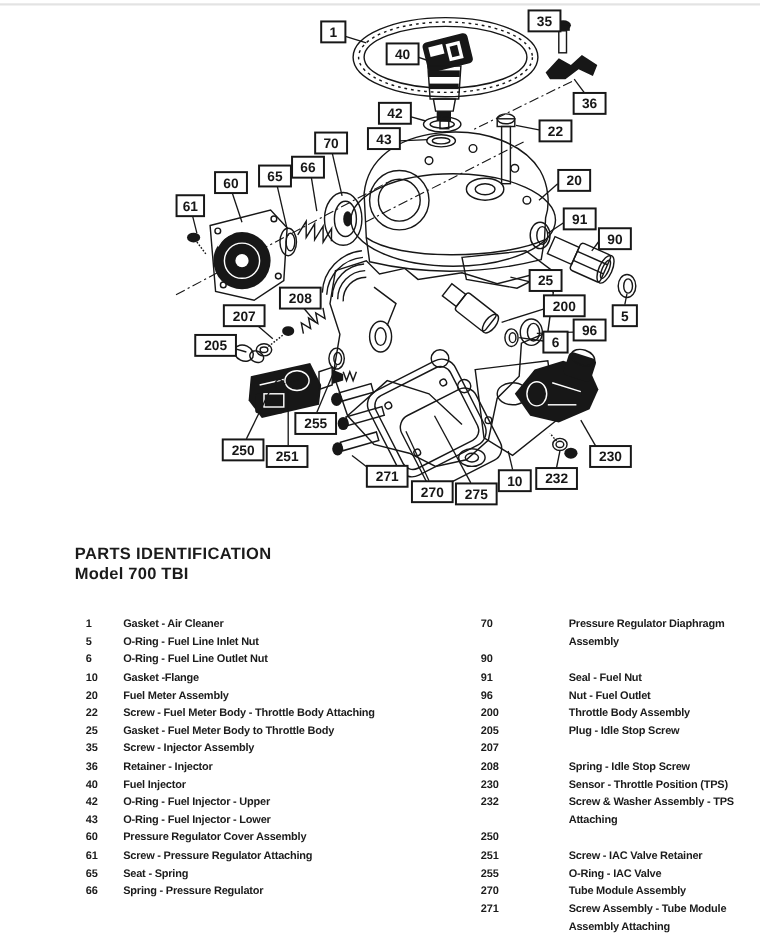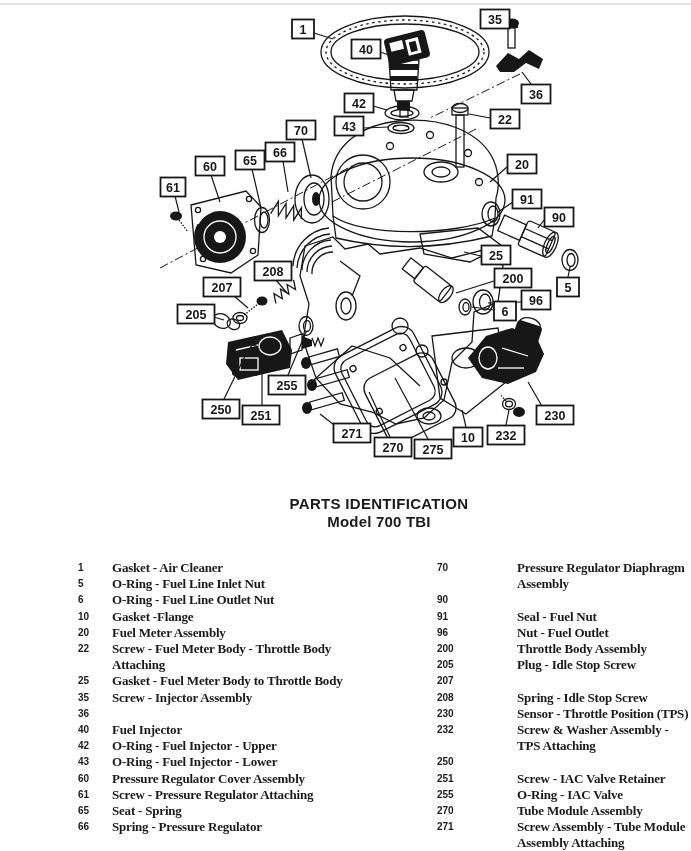--- a/index.html
+++ b/index.html
@@ -3,34 +3,34 @@
 <meta charset="utf-8">
 <style>
   html,body{margin:0;padding:0;background:#ffffff;}
   .page{
     position:relative;width:691px;height:851px;background:#ffffff;overflow:hidden;
     font-family:"Liberation Sans",sans-serif;color:#1b1b1b;
   }
   .top-rule{position:absolute;top:3px;left:0;width:691px;height:2px;background:#e3e3e3;}
   .diagram{position:absolute;top:6px;left:0;width:691px;height:460px;}
   .diagram *{vector-effect:none;}
-  .title-block{position:absolute;top:495px;left:68px;width:622px;text-align:center;}
+  .title-block{position:absolute;top:495px;left:68px;width:622px;}
   .title-line1{font-size:15px;font-weight:bold;letter-spacing:.3px;line-height:18px;}
   .title-line2{font-size:15px;font-weight:bold;letter-spacing:.2px;line-height:18px;}
   .col{position:absolute;top:560px;}
   .col.left{left:78px;width:272px;}
   .col.right{left:437px;width:256px;}
   .row{display:flex;align-items:flex-start;}
   .num{
     flex:0 0 auto;font-size:10px;font-weight:bold;line-height:16.2px;letter-spacing:-.1px;
   }
   .col.left .num{width:34px;}
   .col.right .num{width:36px;}
   .desc{
-    font-size:13px;font-weight:bold;line-height:16.2px;letter-spacing:-.2px;font-family:Liberation Serif, serif;
+    font-size:10px;font-weight:bold;line-height:16.2px;letter-spacing:-.2px;
   }
   .col.left .desc{width:234px;}
   .col.right .desc{width:230px;margin-left:44px;}
   
   .diagram ellipse,.diagram circle,.diagram path,.diagram rect,.diagram line,.diagram polyline{
     stroke:#171717;fill:none;stroke-width:1.3;
   }
   .diagram .cl-box{fill:#ffffff;stroke:#171717;stroke-width:1.8;}
   .diagram .cl-txt{
     fill:#171717;stroke:none;font-family:"Liberation Sans",sans-serif;
@@ -497,20 +497,21 @@
     <div class="row">
         <span class="num">25</span>
         <span class="desc">Gasket - Fuel Meter Body to Throttle Body</span>
       </div>
     <div class="row">
         <span class="num">35</span>
         <span class="desc">Screw - Injector Assembly</span>
       </div>
     <div class="row">
         <span class="num">36</span>
+        <span class="desc">Retainer - Injector</span>
       </div>
     <div class="row">
         <span class="num">40</span>
         <span class="desc">Fuel Injector</span>
       </div>
     <div class="row">
         <span class="num">42</span>
         <span class="desc">O-Ring - Fuel Injector - Upper</span>
       </div>
     <div class="row">

